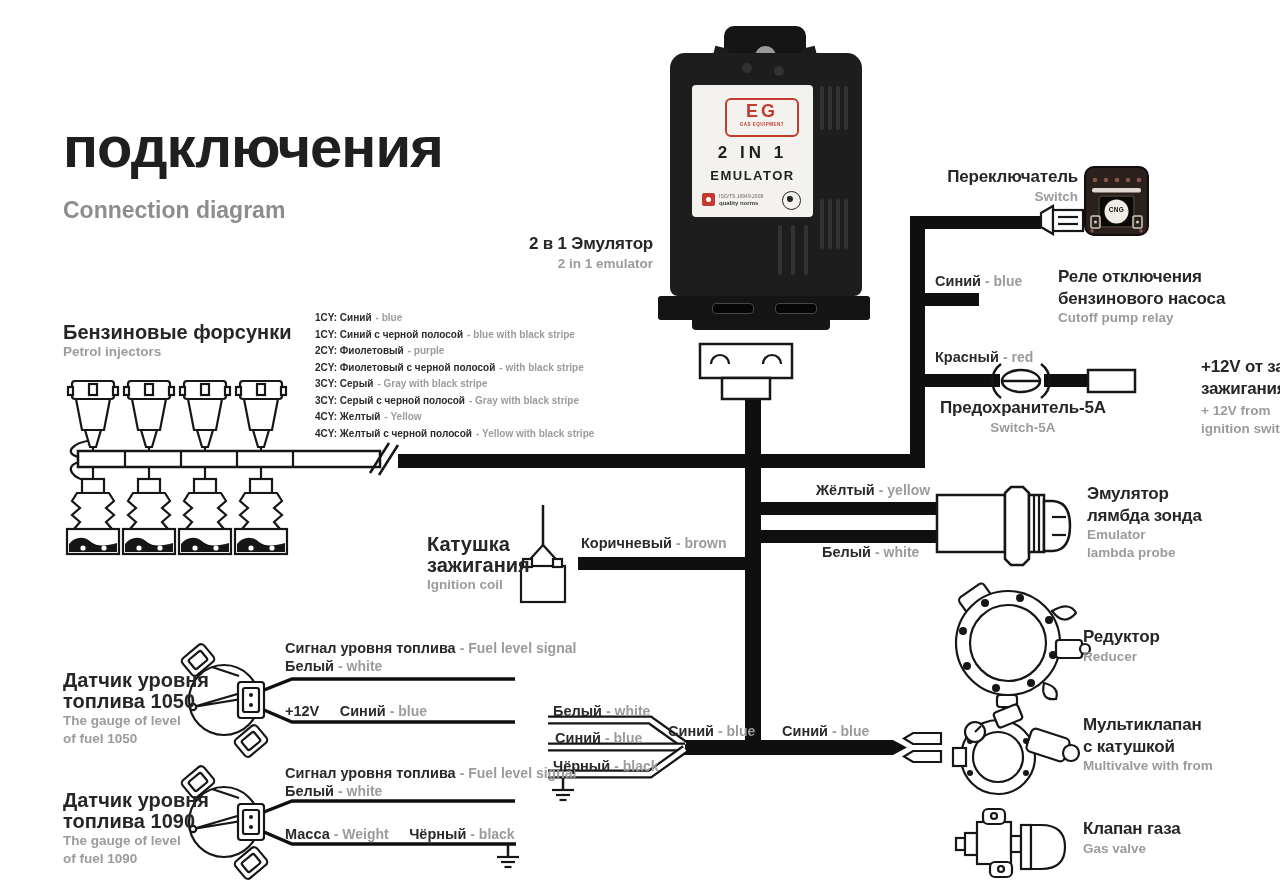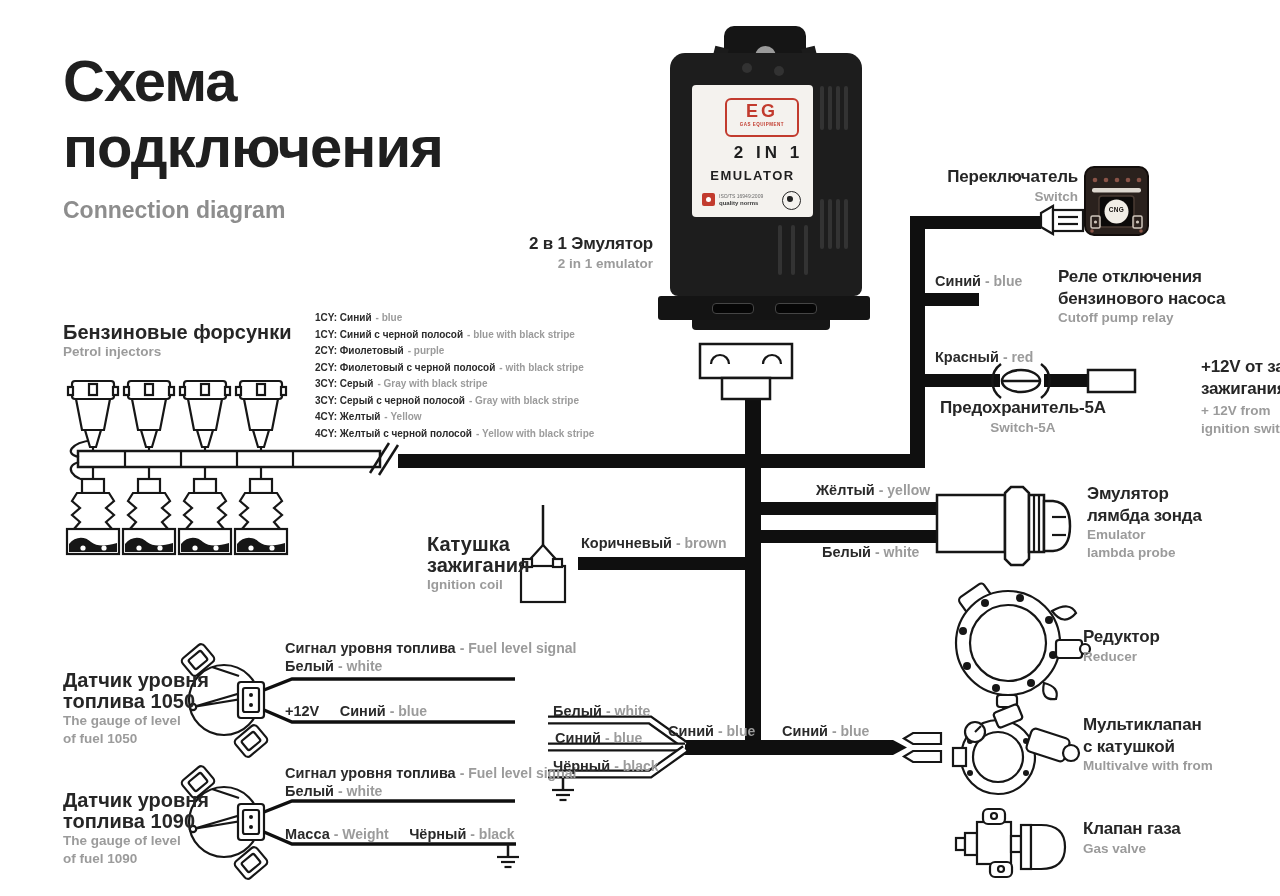--- a/index.html
+++ b/index.html
@@ -24,21 +24,21 @@
   .emu-tab{position:absolute;left:724px;top:26px;width:82px;height:46px;background:#151515;border-radius:10px 10px 3px 3px;}
   .emu-hole{position:absolute;left:755px;top:46px;width:21px;height:21px;border-radius:50%;background:#9a9a9a;}
   .emu-wing{position:absolute;width:14px;height:26px;background:#1b1b1b;top:47px;}
   .emu-body{position:absolute;left:670px;top:53px;width:192px;height:243px;background:#1d1d1d;border-radius:15px 15px 8px 8px;}
   .emu-screw{position:absolute;width:10px;height:10px;border-radius:50%;background:#323232;}
   .rib{position:absolute;width:4px;background:#333333;border-radius:2px;}
   .emu-label{position:absolute;left:692px;top:85px;width:121px;height:132px;background:#f4f2ee;border-radius:4px;}
   .eg-box{position:absolute;left:33px;top:13px;width:70px;height:35px;border:2.5px solid #c23b2e;border-radius:6px;text-align:center;}
   .eg-txt{font-size:18px;font-weight:700;color:#c23b2e;letter-spacing:3px;line-height:22px;}
   .eg-sub{font-size:4.5px;font-weight:700;color:#c23b2e;letter-spacing:0.5px;line-height:5px;}
-  .m2in1{position:absolute;left:0;top:58px;width:121px;text-align:center;font-size:17px;font-weight:700;color:#1f1f1f;letter-spacing:4px;margin-left:16px;}
+  .m2in1{position:absolute;left:0;top:58px;width:121px;text-align:center;font-size:17px;font-weight:700;color:#1f1f1f;letter-spacing:4px;}
   .memul{position:absolute;left:0;top:83px;width:121px;text-align:center;font-size:13px;font-weight:700;color:#1f1f1f;letter-spacing:1.5px;}
   .cert-row{position:absolute;left:10px;top:106px;width:101px;height:20px;}
   .cert-sq{position:absolute;left:0;top:2px;width:13px;height:13px;background:#c23b2e;border-radius:2px;}
   .cert-sq:after{content:"";position:absolute;left:4px;top:4px;width:5px;height:5px;border-radius:50%;background:#fff;}
   .cert-t1{position:absolute;left:17px;top:2px;font-size:5px;color:#6a6a6a;white-space:nowrap;}
   .cert-t2{position:absolute;left:17px;top:9px;font-size:6px;font-weight:700;color:#3a3a3a;white-space:nowrap;}
   .cert-circ{position:absolute;right:2px;top:0;width:17px;height:17px;border:1.6px solid #222;border-radius:50%;}
   .cert-circ:after{content:"";position:absolute;left:4px;top:4px;width:6px;height:6px;background:#222;border-radius:2px 50% 50% 50%;}
   .emu-base{position:absolute;left:658px;top:296px;width:212px;height:24px;background:#141414;border-radius:3px;}
   .emu-slot{position:absolute;top:7px;width:40px;height:9px;background:#060606;border:1px solid #454545;border-radius:4px;}
@@ -375,21 +375,20 @@
       <div class="cert-t2">quality norms</div>
       <div class="cert-circ"></div>
     </div>
   </div>
   <div class="emu-base">
     <div class="emu-slot" style="left:54px;"></div>
     <div class="emu-slot" style="left:117px;"></div>
   </div>
   <div class="emu-lip"></div>
 
-  <div class="abs h1" style="left:63px;top:52px;">Схема</div>
   <div class="abs h1" style="left:63px;top:118px;">подключения</div>
   <div class="abs subtitle" style="left:63px;top:197px;">Connection diagram</div>
 
   <div class="abs ra" style="left:453px;top:233px;width:200px;">
     <div class="dt">2 в 1 Эмулятор</div>
     <div class="ds">2 in 1 emulator</div>
   </div>
 
   <div class="abs ra" style="left:878px;top:166px;width:200px;">
     <div class="dt">Переключатель</div>

